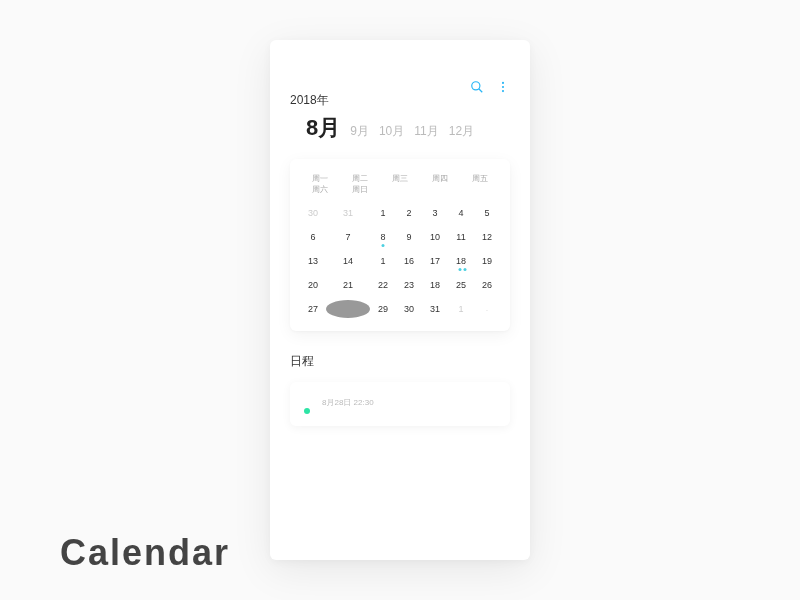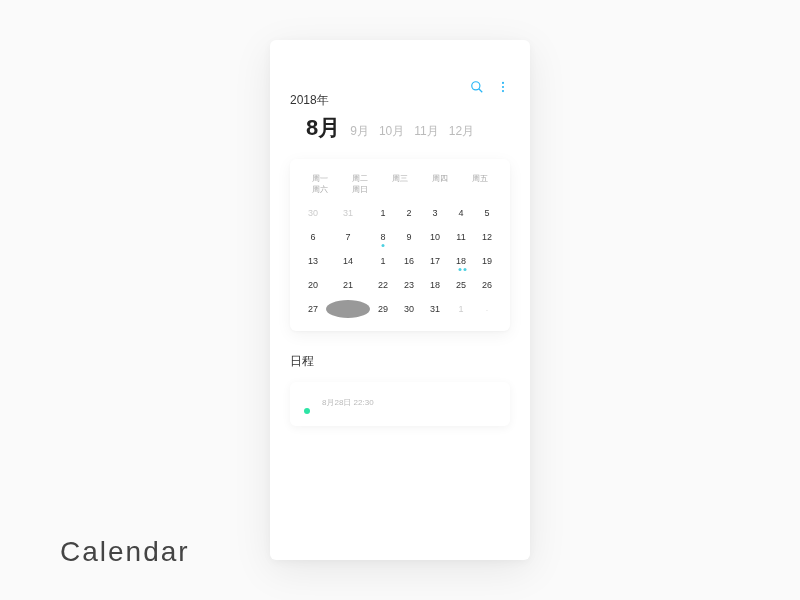--- a/index.html
+++ b/index.html
@@ -7,23 +7,23 @@
       font-family: -apple-system, BlinkMacSystemFont, "Segoe UI", sans-serif;
       background: #fafafa;
       width: 800px;
       height: 600px;
       position: relative;
       overflow: hidden;
     }
     .watermark {
       position: absolute;
       left: 60px;
-      bottom: 32px;
-      font-size: 28px;
-      font-weight: 400;
+      bottom: 26px;
+      font-size: 36px;
+      font-weight: 700;
       color: #444;
       letter-spacing: 2px;
       font-family: "Helvetica Neue", sans-serif;
     }
     .phone {
       position: absolute;
       left: 270px;
       top: 40px;
       width: 260px;
       height: 520px;

